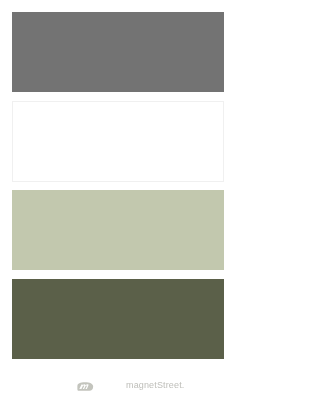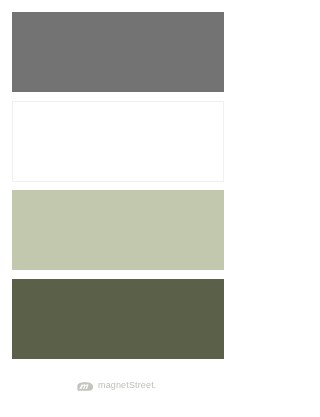--- a/index.html
+++ b/index.html
@@ -34,16 +34,16 @@
       <div class="swatch" style="background: rgb(91, 96, 73);"></div>
     </div>
 
   <div class="brand-footer">
     <span class="logo-icon">
       <svg viewBox="0 0 64 36" width="16.5" height="9" aria-hidden="true">
         <path class="logo-blob" d="M0.5 16 C0.5 6 12 1 30.5 1 C50 1 63.5 7 63.5 18 C63.5 28 59 35 48 35 L6.5 35 C2.5 35 0.5 33 0.5 29 Z" fill="#c3c4bd"></path>
         <path class="logo-m" transform="matrix(1.08,0,-0.18,0.93,4,0.5)" d="M9 30 L13.6 10 L18.8 10 L18 13.2 C20.2 10.8 22.4 9.5 24.8 9.5 C27.3 9.5 28.7 10.8 28.9 13.3 C31.1 10.8 33.3 9.5 35.9 9.5 C39.1 9.5 40.7 11.6 40.1 15 L36.9 30 L31.7 30 L34.5 17.3 C34.8 15.7 34.2 14.9 32.9 14.9 C31.3 14.9 29.9 16.2 29.3 18.7 L26.8 30 L21.6 30 L24.4 17.3 C24.7 15.7 24.1 14.9 22.8 14.9 C21.2 14.9 19.8 16.2 19.2 18.7 L16.7 30 Z" fill="#fdfdfc"></path>
       </svg>
     </span>
-    <span class="logo-text" style="color: rgb(190, 190, 185);">magnetStreet.</span>
+    <span class="logo-text" style="color: rgb(190, 190, 185); margin-left: 28px;">magnetStreet.</span>
   </div>
 
 </div>
 
 </body></html>

